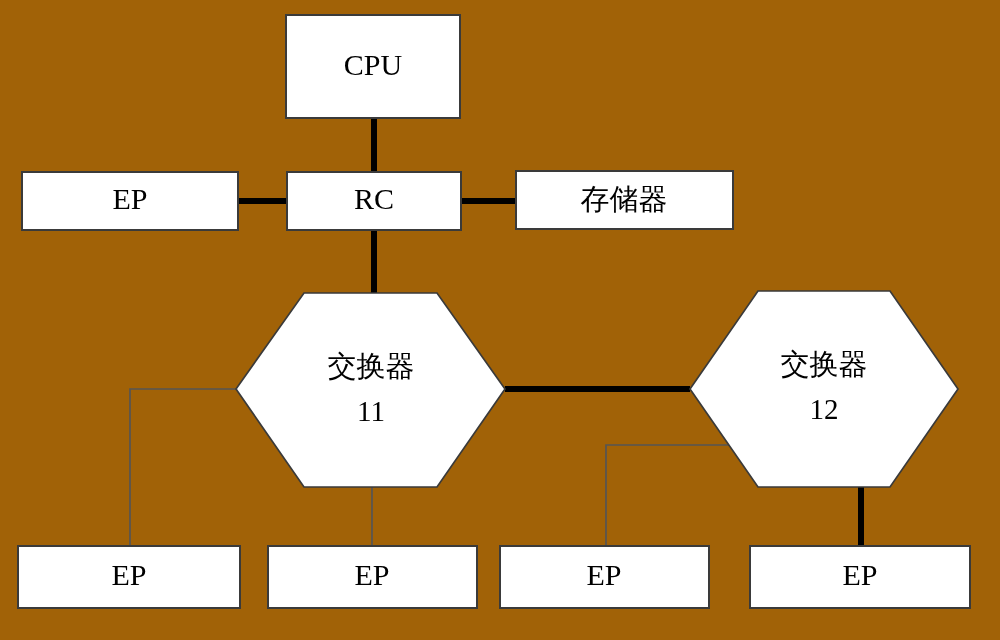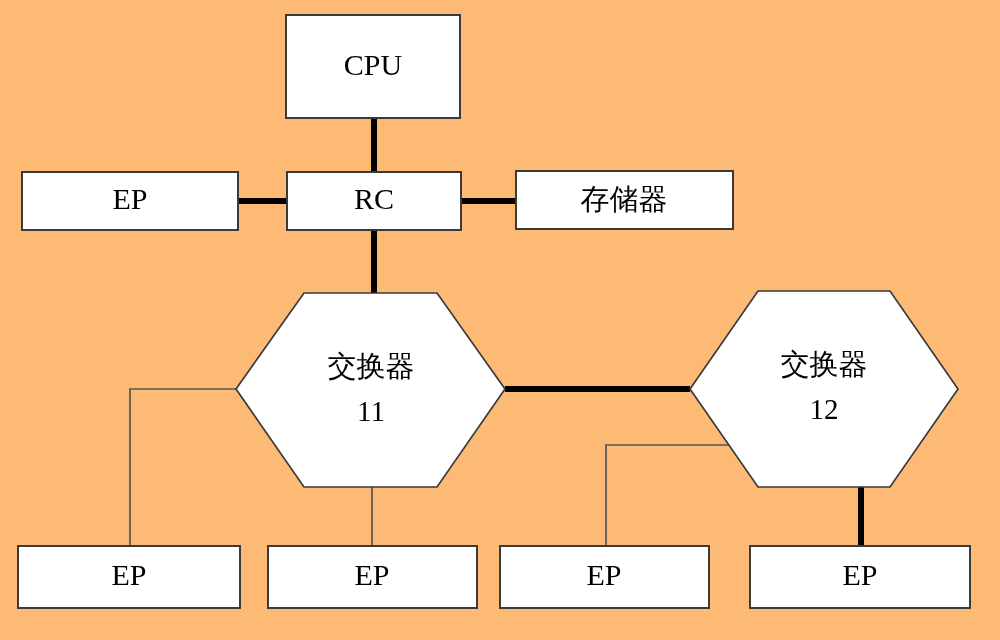--- a/index.html
+++ b/index.html
@@ -7,21 +7,21 @@
     padding: 0;
     background: #ffffff;
   }
   body {
     font-family: "Liberation Serif", "DejaVu Serif", serif;
   }
   #canvas {
     position: relative;
     width: 1000px;
     height: 640px;
-    background: #fdba74;
+    background: #a16207;
     overflow: hidden;
   }
   svg#diagram {
     position: absolute;
     left: 0;
     top: 0;
     width: 1000px;
     height: 640px;
   }
   .node-label {

